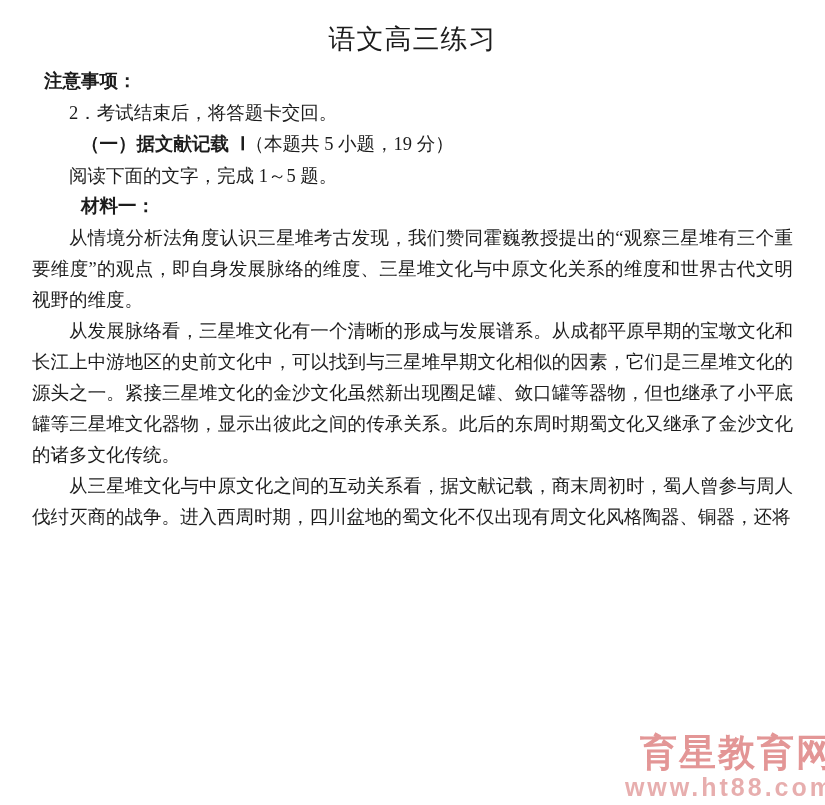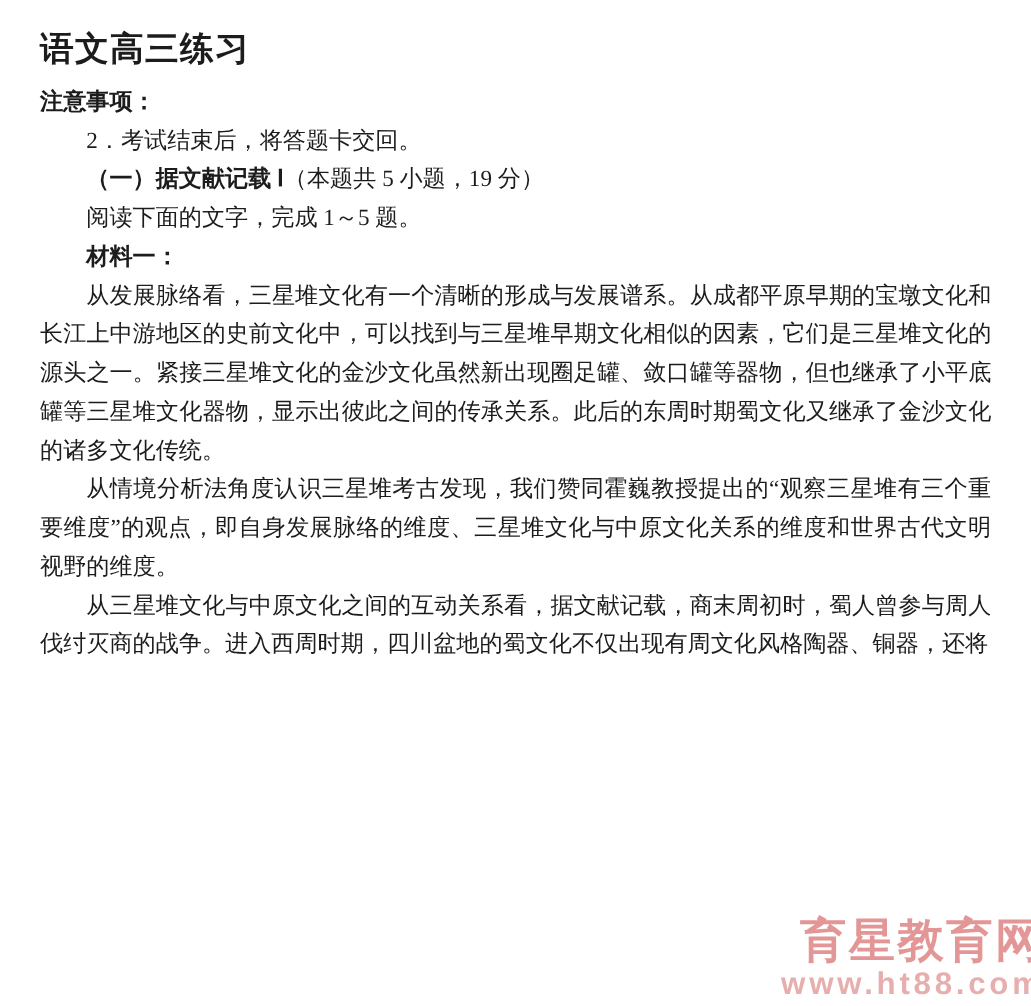--- a/index.html
+++ b/index.html
@@ -49,29 +49,31 @@
     position: relative;
     z-index: 1;
     padding: 20px 32px 0 32px;
     font-family: "Liberation Serif", "DejaVu Serif", serif;
     font-size: 18.5px;
     line-height: 31px;
     text-align: justify;
   }
   .doc-title {
     font-family: "Liberation Sans", "DejaVu Sans", sans-serif;
-    font-weight: 700;
+    font-weight: 400;
     font-size: 27px;
     line-height: 38px;
+    text-align: center;
     margin: 0 0 9px 0;
     letter-spacing: 1px;
   }
   .bold-head {
-    font-family: Liberation Serif, serif;
+    font-family: Liberation Mono, monospace;
     font-weight: 700;
+    margin-left: 12px;
   }
   p { margin: 0; }
   .indent { text-indent: 2em; }
   .flush { text-indent: 0; }
 </style>
 </head>
 <body>
 
 <div class="page">
 
@@ -88,18 +90,18 @@
 
     <p class="indent">2．考试结束后，将答题卡交回。</p>
 
 
     <p class="indent"><span class="bold-head">（一）据文献记载 Ⅰ</span><span>（本题共 5 小题，19 分）</span></p>
 
     <p class="indent">阅读下面的文字，完成 1～5 题。</p>
 
     <p class="bold-head indent">材料一：</p>
 
+    <p class="indent">从情境分析法角度认识三星堆考古发现，我们赞同霍巍教授提出的“观察三星堆有三个重要维度”的观点，即自身发展脉络的维度、三星堆文化与中原文化关系的维度和世界古代文明视野的维度。</p>
     <p class="indent">从发展脉络看，三星堆文化有一个清晰的形成与发展谱系。从成都平原早期的宝墩文化和长江上中游地区的史前文化中，可以找到与三星堆早期文化相似的因素，它们是三星堆文化的源头之一。紧接三星堆文化的金沙文化虽然新出现圈足罐、敛口罐等器物，但也继承了小平底罐等三星堆文化器物，显示出彼此之间的传承关系。此后的东周时期蜀文化又继承了金沙文化的诸多文化传统。</p>
-    <p class="indent">从情境分析法角度认识三星堆考古发现，我们赞同霍巍教授提出的“观察三星堆有三个重要维度”的观点，即自身发展脉络的维度、三星堆文化与中原文化关系的维度和世界古代文明视野的维度。</p>
     <p class="indent">从三星堆文化与中原文化之间的互动关系看，据文献记载，商末周初时，蜀人曾参与周人伐纣灭商的战争。进入西周时期，四川盆地的蜀文化不仅出现有周文化风格陶器、铜器，还将</p>
 
   </div>
 </div>
 
 </body></html>

